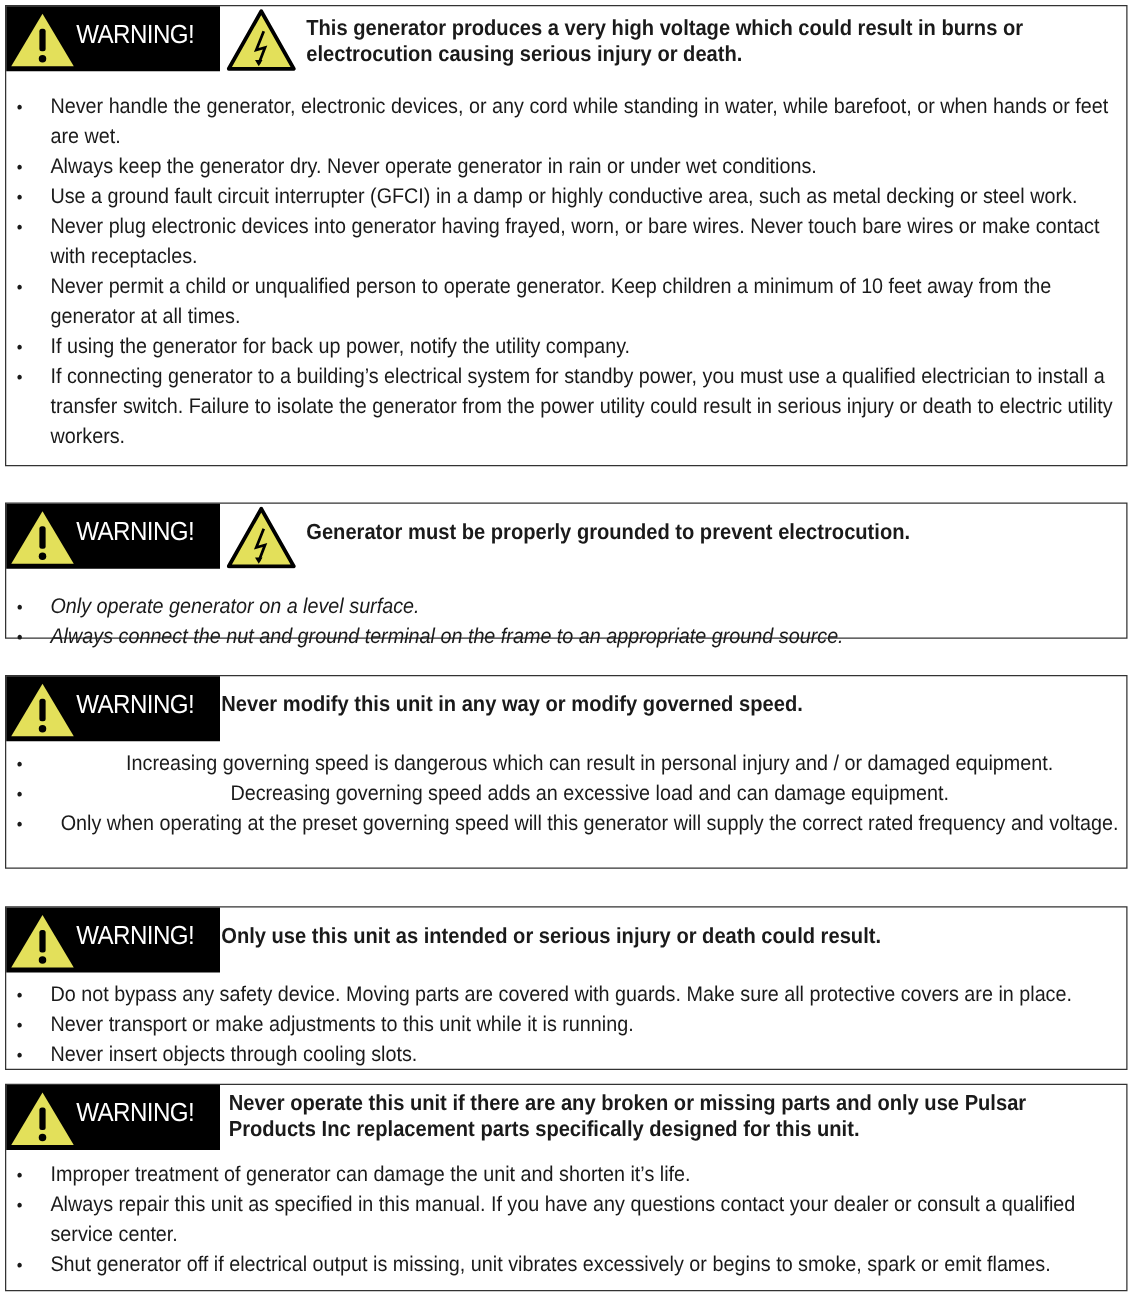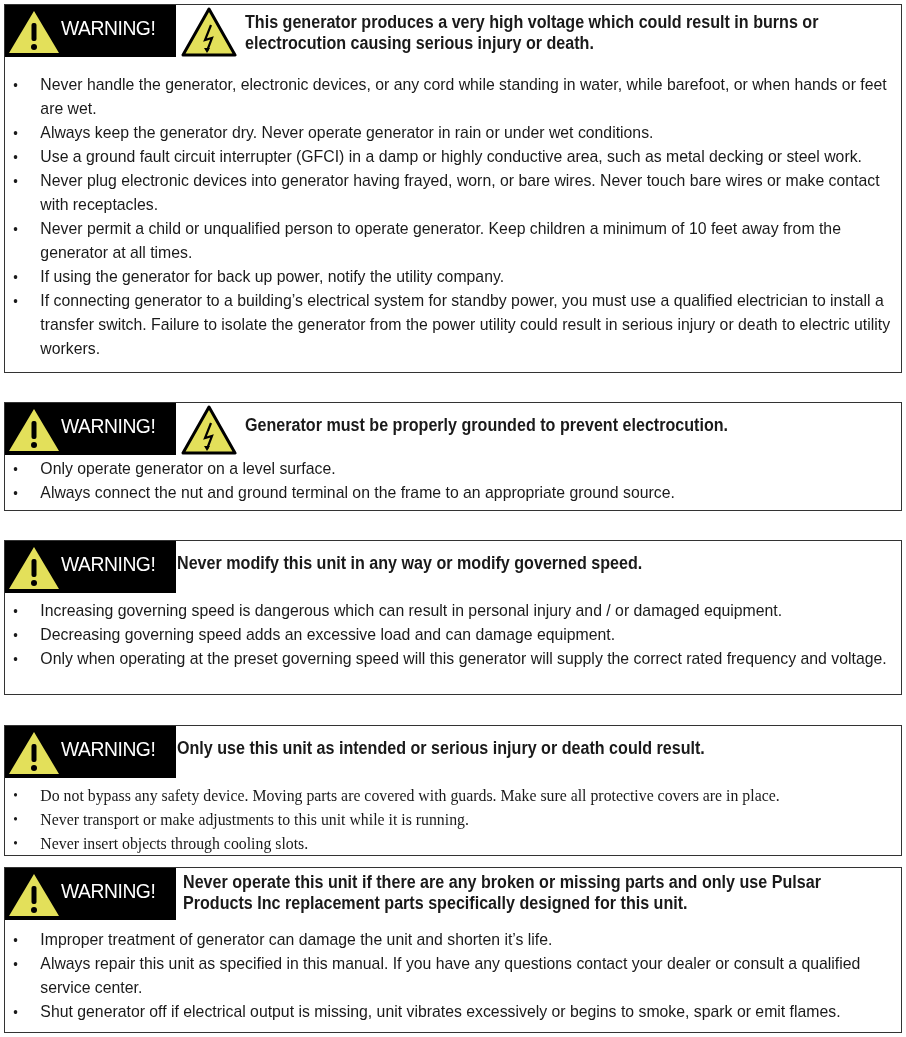--- a/index.html
+++ b/index.html
@@ -79,58 +79,58 @@
         </svg>
       <span class="lbl">WARNING!</span>
     </div>
     <svg class="bolt" viewBox="0 0 56 50">
         <polygon points="28,2 54,48 2,48" fill="#e3e05a" stroke="#000" stroke-width="3" stroke-linejoin="round"></polygon>
         <polyline points="30,18 24,33 31,31 26,44" fill="none" stroke="#000" stroke-width="2.2"></polyline>
         <polygon points="23,41 26,46 29,41" fill="#000"></polygon>
       </svg>
     <div class="title" style="left:240px; top:12px;">Generator must be properly grounded to prevent electrocution.</div>
   </div>
-  <ul style="margin-top:2px;">
+  <ul style="margin-top:18px;font-style:italic;">
     <li>Only operate generator on a level surface.</li>
     <li>Always connect the nut and ground terminal on the frame to an appropriate ground source.</li>
   </ul>
 </div>
 
 <div class="box" style="top:540px; height:155px;">
   <div class="head">
     <div class="badge">
       <svg class="tri" viewBox="0 0 54 46">
           <polygon points="27,2 52,44 2,44" fill="#e3e05a"></polygon>
           <rect x="24.5" y="14" width="5" height="18" rx="2" fill="#000"></rect>
           <circle cx="27" cy="38" r="3" fill="#000"></circle>
         </svg>
       <span class="lbl">WARNING!</span>
     </div>
     <div class="title" style="left:172px; top:12px;">Never modify this unit in any way or modify governed speed.</div>
   </div>
-  <ul style="margin-top:6px;">
+  <ul style="margin-top:6px;text-align:center;">
     <li>Increasing governing speed is dangerous which can result in personal injury and / or damaged equipment.</li>
     <li>Decreasing governing speed adds an excessive load and can damage equipment.</li>
     <li>Only when operating at the preset governing speed will this generator will supply the correct rated frequency and voltage.</li>
   </ul>
 </div>
 
 <div class="box" style="top:725px; height:131px;">
   <div class="head">
     <div class="badge">
       <svg class="tri" viewBox="0 0 54 46">
           <polygon points="27,2 52,44 2,44" fill="#e3e05a"></polygon>
           <rect x="24.5" y="14" width="5" height="18" rx="2" fill="#000"></rect>
           <circle cx="27" cy="38" r="3" fill="#000"></circle>
         </svg>
       <span class="lbl">WARNING!</span>
     </div>
     <div class="title" style="left:172px; top:12px;">Only use this unit as intended or serious injury or death could result.</div>
   </div>
-  <ul style="margin-top:6px;font-family:Liberation Serif, serif;">
+  <ul style="margin-top:6px;">
     <li>Do not bypass any safety device.  Moving parts are covered with guards. Make sure all protective covers are in place.</li>
     <li>Never transport or make adjustments to this unit while it is running.</li>
     <li>Never insert objects through cooling slots.</li>
   </ul>
 </div>
 
 <div class="box" style="top:867px; height:166px;">
   <div class="head">
     <div class="badge">
       <svg class="tri" viewBox="0 0 54 46">

